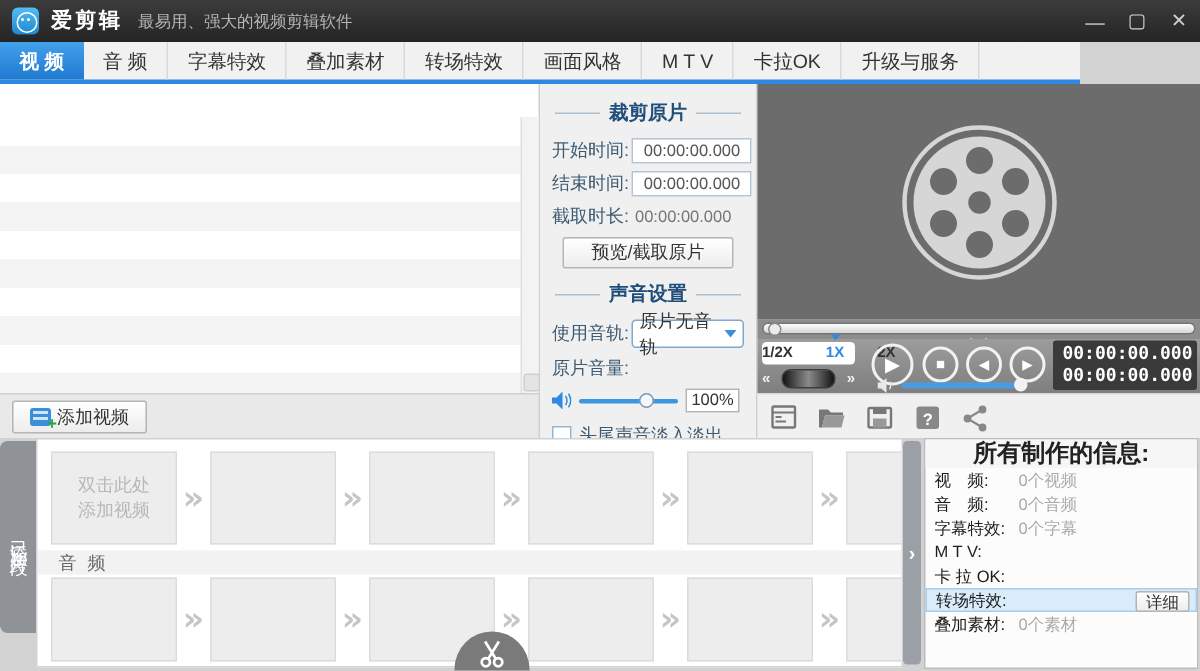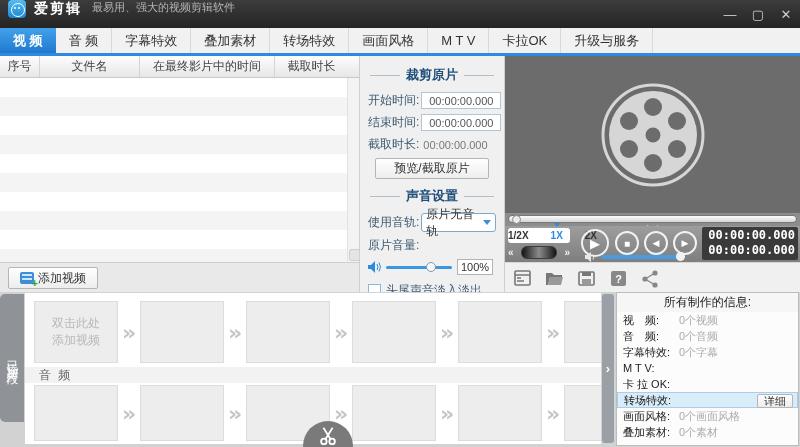--- a/index.html
+++ b/index.html
@@ -1,31 +1,31 @@
 <!DOCTYPE html>
 <html><head>
 <meta charset="utf-8">
 <style>
   * { box-sizing: border-box; margin: 0; padding: 0; }
   html,body { width:800px; height:447px; overflow:hidden; }
   body { font-family:"Liberation Sans","DejaVu Sans",sans-serif; font-size:12px; background:#d2d2d2; position:relative; }
   .abs { position:absolute; }
 
   
-  #titlebar { left:0; top:0; width:800px; height:28px; background:linear-gradient(#3c3c3c,#242424); display:flex; }
+  #titlebar { left:0; top:0; width:800px; height:28px; background:linear-gradient(#3c3c3c,#242424); display:flex; align-items:center; }
   #app-logo { width:18px; height:18px; margin-left:8px; border-radius:4px; background:linear-gradient(#55bdf2,#1d87d2); position:relative; flex:0 0 auto; }
   #app-logo:before { content:""; position:absolute; left:3px; top:3px; width:12px; height:12px; border:1.5px solid #fff; border-radius:50%; }
   #app-logo:after { content:""; position:absolute; left:6px; top:7px; width:2px; height:2px; background:#fff; border-radius:50%; box-shadow:4px 0 0 #fff; }
   #app-name { color:#fff; font-weight:bold; font-size:14px; margin-left:8px; letter-spacing:2px; }
   #app-subtitle { color:#b5b5b5; font-size:11px; margin-left:10px; }
   .win-btns { margin-left:auto; display:flex; height:100%; }
   .win-btn { width:28px; height:100%; display:flex; align-items:center; justify-content:center; color:#cfcfcf; font-size:13px; cursor:pointer; }
 
   
-  #tabbar { left:0; top:28px; width:800px; height:28px; background:#f1f1f1; border-bottom:3px solid #2e8ae0; display:flex; }
+  #tabbar { left:0; top:28px; width:720px; height:28px; background:#f1f1f1; border-bottom:3px solid #2e8ae0; display:flex; }
   .tab { padding:0 13px; display:flex; align-items:center; font-size:13px; color:#333; border-right:1px solid #d9d9d9; cursor:pointer; white-space:nowrap; }
   .tab.active { background:linear-gradient(#43a0ea,#1f7ad0); color:#fff; font-weight:bold; border-right:none; }
 
   
   #filelist { left:0; top:56px; width:360px; height:206px; background:#fff; border-right:1px solid #cfcfcf; }
   #list-header { display:flex; height:22px; background:linear-gradient(#fdfdfd,#e7e7e7); border-bottom:1px solid #c9c9c9; }
   #list-header .col { display:flex; align-items:center; justify-content:center; font-size:12px; color:#444; border-right:1px solid #d4d4d4; height:100%; }
   .col0{width:40px;} .col1{width:100px;} .col2{width:135px;} .col3{width:73px;border-right:none!important;}
   #list-body { position:absolute; left:0; top:22px; right:12px; bottom:0; background:repeating-linear-gradient(#ffffff 0 19px,#f4f4f4 19px 38px); }
   #list-scroll { position:absolute; right:0; top:22px; width:12px; bottom:0; background:#f3f3f3; border-left:1px solid #e2e2e2; }
@@ -98,21 +98,21 @@
   #audio-row { top:92px; height:56px; }
   .slot { flex:0 0 84px; height:100%; background:#ededed; border:1px solid #dcdcdc; display:flex; flex-direction:column; align-items:center; justify-content:center; color:#b8b8b8; font-size:12px; line-height:17px; cursor:pointer; }
   .slot-arrow { flex:0 0 22px; text-align:center; color:#c5c5c5; font-size:22px; font-weight:bold; font-family:"DejaVu Sans",sans-serif; }
   #audio-strip { position:absolute; left:0; top:74px; width:100%; height:16px; background:#f2f2f2; display:flex; align-items:center; }
   #audio-label { margin-left:14px; color:#666; font-size:12px; letter-spacing:2px; }
   #scissors-circle { left:303px; top:421px; width:50px; height:50px; border-radius:50%; background:#7a7a7a; z-index:6; display:flex; justify-content:center; padding-top:3px; cursor:pointer; }
   #panel-handle { left:602px; top:294px; width:12px; height:149px; background:#9aa0a6; border-radius:3px; display:flex; align-items:center; justify-content:center; color:#fff; font-size:13px; font-weight:bold; cursor:pointer; }
 
   
   #info-panel { left:616px; top:292px; width:183px; height:154px; background:#fcfcfc; border:1px solid #bcbcbc; }
-  #info-title { height:19px; display:flex; align-items:center; justify-content:center; font-weight:normal; font-size:12px; color:#222; background:#f6f6f6; }
+  #info-title { height:19px; display:flex; align-items:center; justify-content:center; font-weight:bold; font-size:16px; color:#222; background:#f6f6f6; }
   .info-row { position:relative; height:16px; display:flex; align-items:center; padding-left:6px; }
   .info-label { color:#1c1c1c; font-size:11px; white-space:pre; }
   .info-value { position:absolute; left:62px; color:#ababab; font-size:11px; }
   .info-row.highlight { background:#d9ecfa; border:1px solid #a9cdea; }
   #detail-btn { position:absolute; right:4px; top:1px; width:36px; height:14px; font-size:11px; padding:0; }
 </style>
 </head>
 <body>
 
 <div id="titlebar" class="abs">
@@ -132,26 +132,20 @@
   <div class="tab">字幕特效</div>
   <div class="tab">叠加素材</div>
   <div class="tab">转场特效</div>
   <div class="tab">画面风格</div>
   <div class="tab">M T V</div>
   <div class="tab">卡拉OK</div>
   <div class="tab">升级与服务</div>
 </div>
 
 <div id="filelist" class="abs">
-  <div id="list-header">
-    <div class="col col0">序号</div>
-    <div class="col col1">文件名</div>
-    <div class="col col2">在最终影片中的时间</div>
-    <div class="col col3">截取时长</div>
-  </div>
   <div id="list-body"></div>
   <div id="list-scroll"></div>
 </div>
 
 <div id="list-actions" class="abs">
   <div id="add-video-btn" class="btn">
     <span id="add-icon"></span>
     <span>添加视频</span>
   </div>
 </div>
@@ -353,20 +347,16 @@
   <div class="info-row">
     <span class="info-label">卡 拉 OK:</span>
       <span class="info-value"></span>
   </div>
   <div class="info-row highlight">
     <span class="info-label">转场特效:</span>
       <span class="info-value"></span>
     <div class="btn" id="detail-btn">详细</div>
   </div>
   <div class="info-row">
-    <span class="info-label">画面风格:</span>
-      <span class="info-value">0个画面风格</span>
-  </div>
-  <div class="info-row">
     <span class="info-label">叠加素材:</span>
       <span class="info-value">0个素材</span>
   </div>
 </div>
 
 </body></html>

